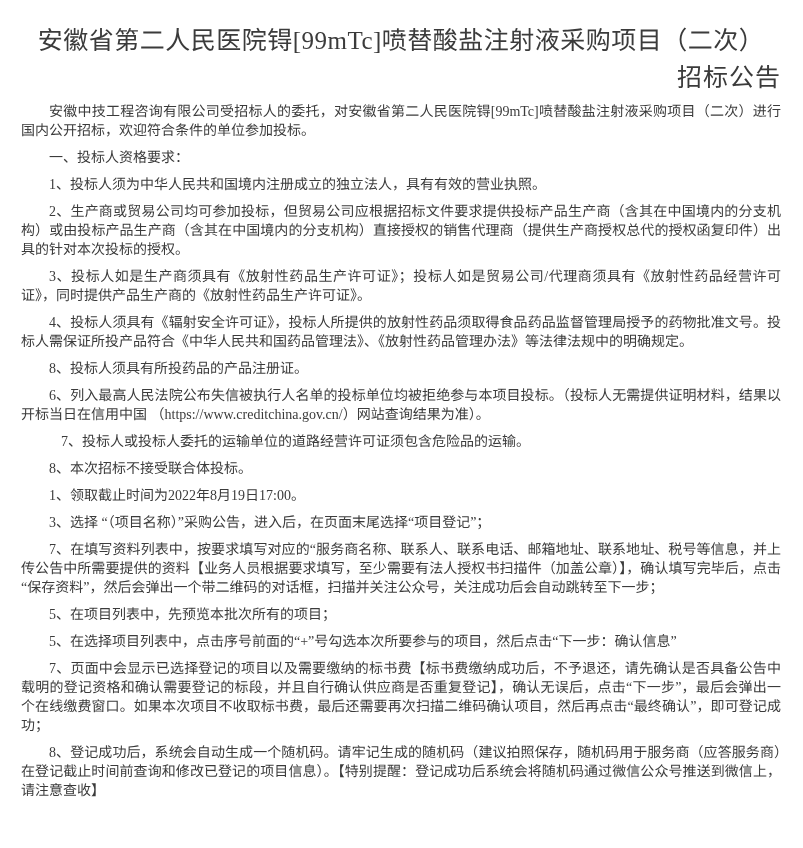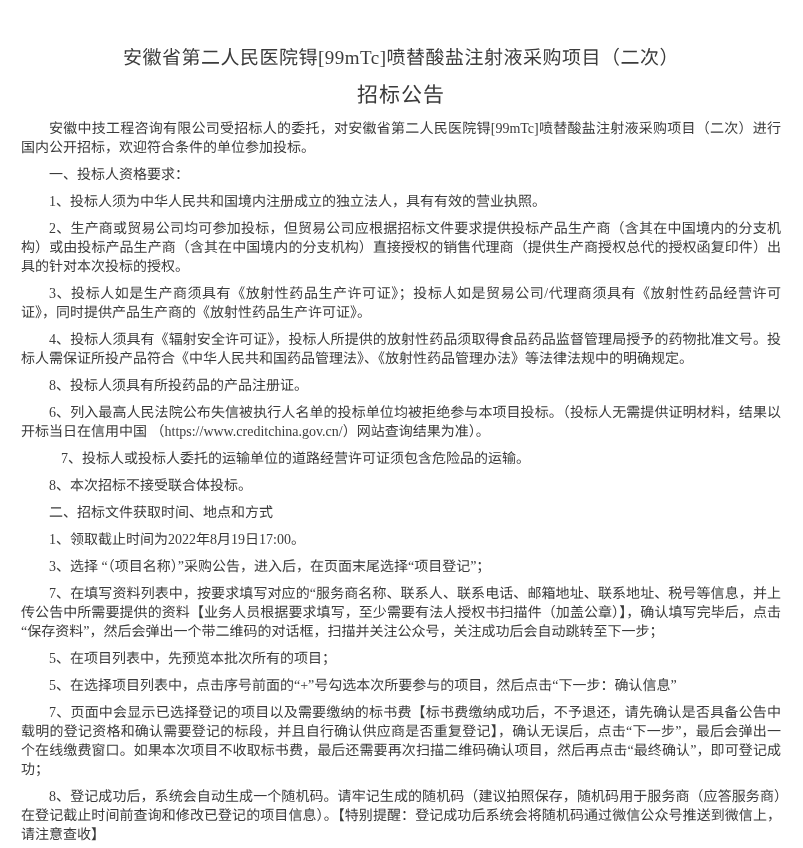--- a/index.html
+++ b/index.html
@@ -14,31 +14,31 @@
     color: #3b3b3b;
     font-family: "Liberation Serif", "DejaVu Serif", serif;
     -webkit-font-smoothing: none;
   }
   .page {
     box-sizing: border-box;
     width: 803px;
     padding: 0 22px 0 21px;
   }
   .doc-title {
-    font-size: 19px;
+    font-size: 25px;
     font-weight: 400;
     text-align: center;
-    margin: 44px 0 0 0;
+    margin: 27px 0 0 0;
     line-height: 27px;
     letter-spacing: 0.5px;
   }
   .doc-subtitle {
-    font-size: 21px;
+    font-size: 25px;
     font-weight: 400;
-    text-align: center;
+    text-align: right;
     margin: 12px 0 12px 0;
     line-height: 24px;
     letter-spacing: 1px;
   }
   .para {
     font-size: 14px;
     line-height: 19px;
     margin: 8px 0;
     text-indent: 2em;
     text-align: justify;
@@ -60,21 +60,20 @@
   <p class="para">一、投标人资格要求：</p>
   <p class="para">1、投标人须为中华人民共和国境内注册成立的独立法人，具有有效的营业执照。</p>
   <p class="para">2、生产商或贸易公司均可参加投标，但贸易公司应根据招标文件要求提供投标产品生产商（含其在中国境内的分支机构）或由投标产品生产商（含其在中国境内的分支机构）直接授权的销售代理商（提供生产商授权总代的授权函复印件）出具的针对本次投标的授权。</p>
   <p class="para">3、投标人如是生产商须具有《放射性药品生产许可证》；投标人如是贸易公司/代理商须具有《放射性药品经营许可证》，同时提供产品生产商的《放射性药品生产许可证》。</p>
   <p class="para">4、投标人须具有《辐射安全许可证》，投标人所提供的放射性药品须取得食品药品监督管理局授予的药物批准文号。投标人需保证所投产品符合《中华人民共和国药品管理法》、《放射性药品管理办法》等法律法规中的明确规定。</p>
   <p class="para">8、投标人须具有所投药品的产品注册证。</p>
   <p class="para">6、列入最高人民法院公布失信被执行人名单的投标单位均被拒绝参与本项目投标。（投标人无需提供证明材料，结果以开标当日在信用中国 （https://www.creditchina.gov.cn/）网站查询结果为准）。</p>
   <p class="para extra-indent">7、投标人或投标人委托的运输单位的道路经营许可证须包含危险品的运输。</p>
   <p class="para">8、本次招标不接受联合体投标。</p>
 
-  <p class="para">二、招标文件获取时间、地点和方式</p>
   <p class="para">1、领取截止时间为2022年8月19日17:00。</p>
   <p class="para">3、选择 “（项目名称）”采购公告，进入后，在页面末尾选择“项目登记”；</p>
   <p class="para">7、在填写资料列表中，按要求填写对应的“服务商名称、联系人、联系电话、邮箱地址、联系地址、税号等信息，并上传公告中所需要提供的资料【业务人员根据要求填写，至少需要有法人授权书扫描件（加盖公章）】，确认填写完毕后，点击“保存资料”，然后会弹出一个带二维码的对话框，扫描并关注公众号，关注成功后会自动跳转至下一步；</p>
   <p class="para">5、在项目列表中，先预览本批次所有的项目；</p>
   <p class="para">5、在选择项目列表中，点击序号前面的“+”号勾选本次所要参与的项目，然后点击“下一步：确认信息”</p>
   <p class="para">7、页面中会显示已选择登记的项目以及需要缴纳的标书费【标书费缴纳成功后，不予退还，请先确认是否具备公告中载明的登记资格和确认需要登记的标段，并且自行确认供应商是否重复登记】，确认无误后，点击“下一步”，最后会弹出一个在线缴费窗口。如果本次项目不收取标书费，最后还需要再次扫描二维码确认项目，然后再点击“最终确认”，即可登记成功；</p>
   <p class="para">8、登记成功后，系统会自动生成一个随机码。请牢记生成的随机码（建议拍照保存，随机码用于服务商（应答服务商）在登记截止时间前查询和修改已登记的项目信息）。【特别提醒：登记成功后系统会将随机码通过微信公众号推送到微信上，请注意查收】</p>
 
 </div>
 

